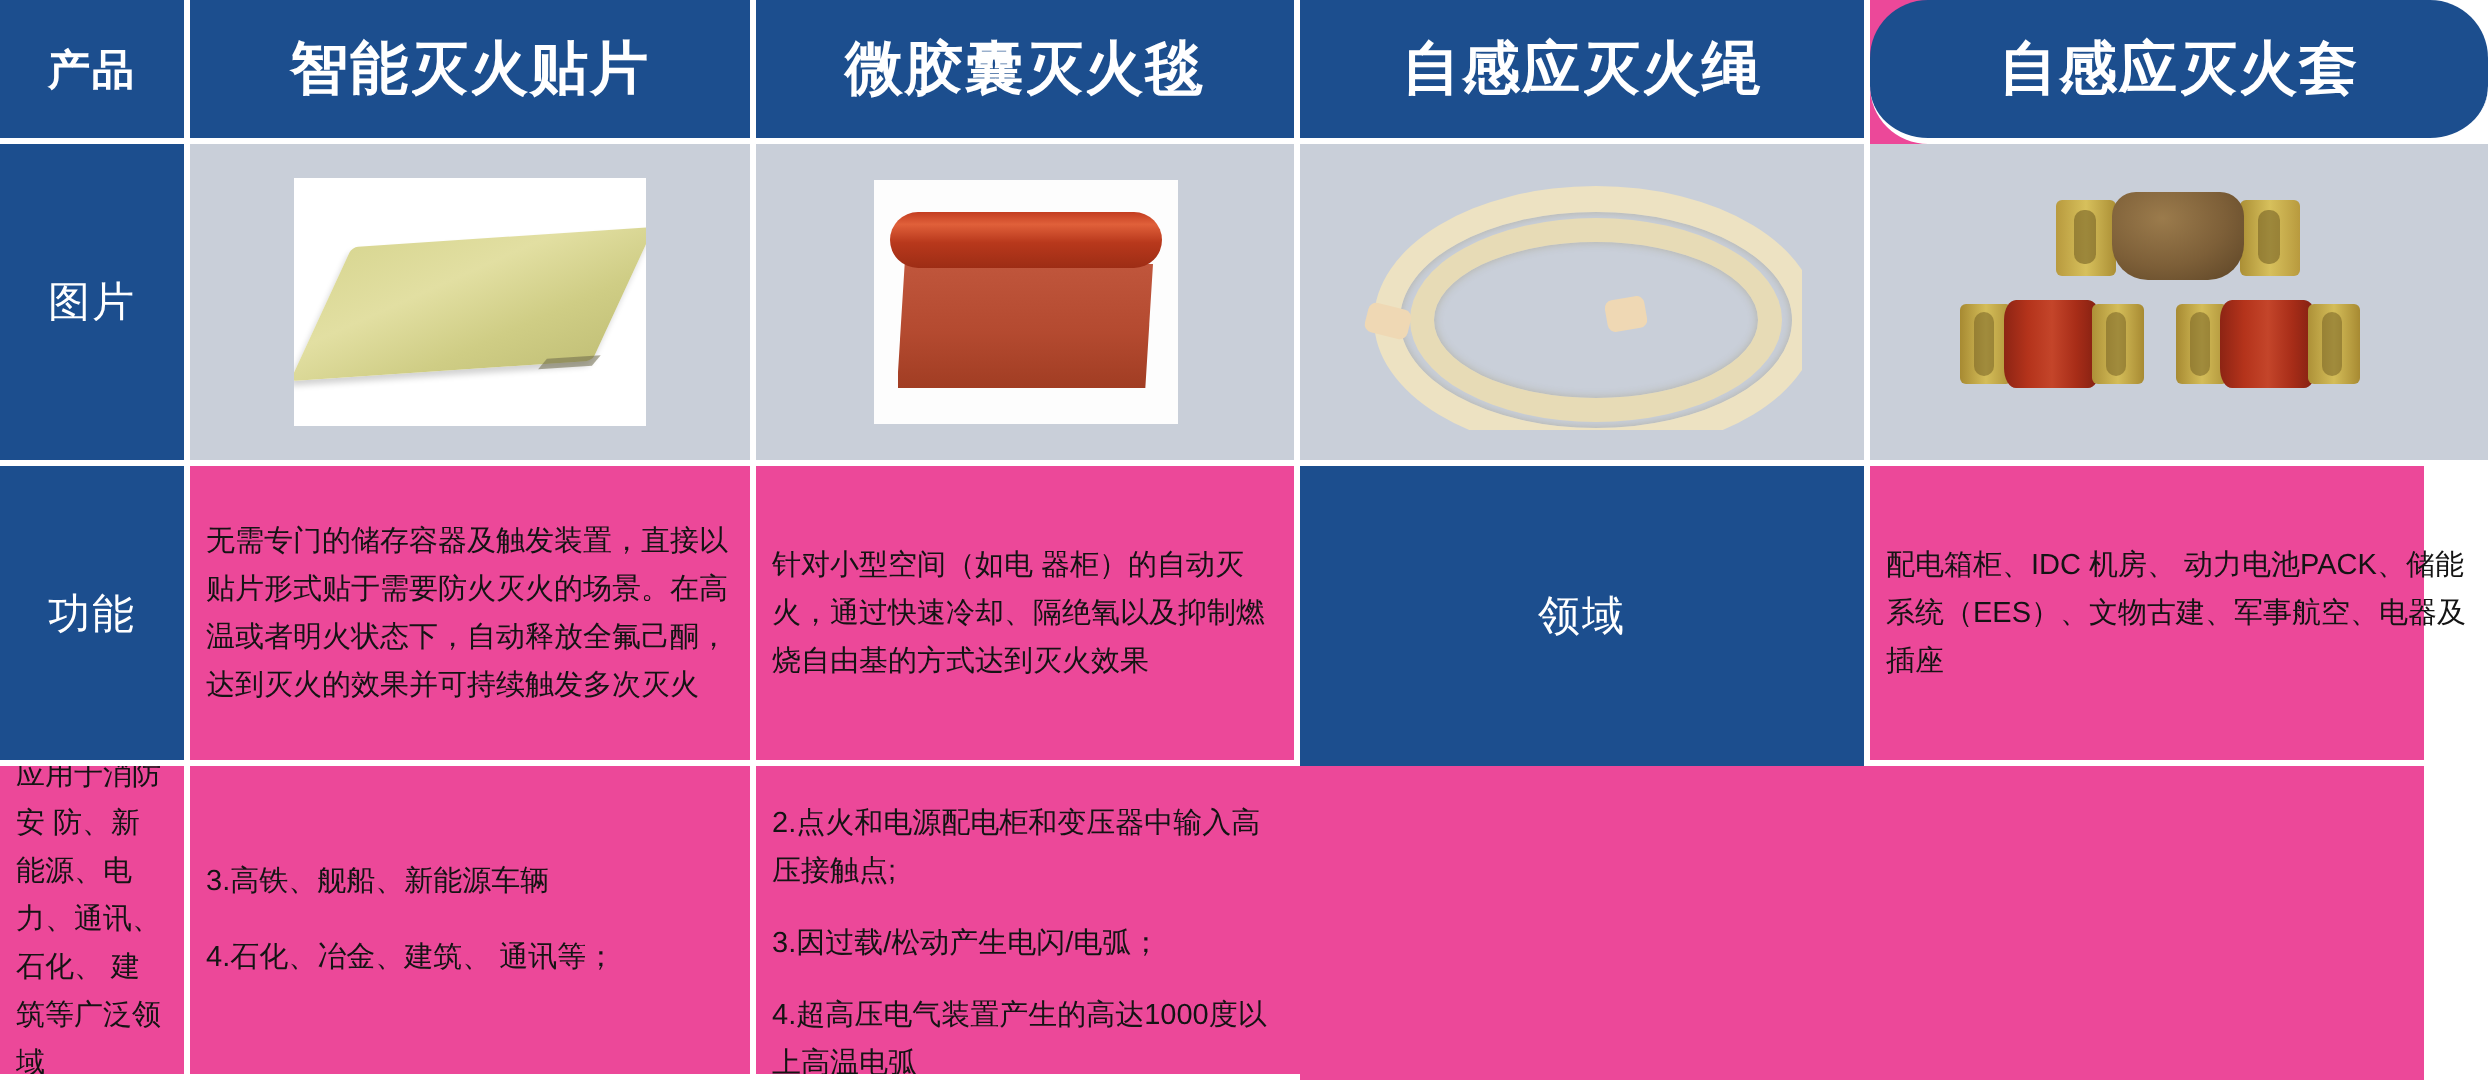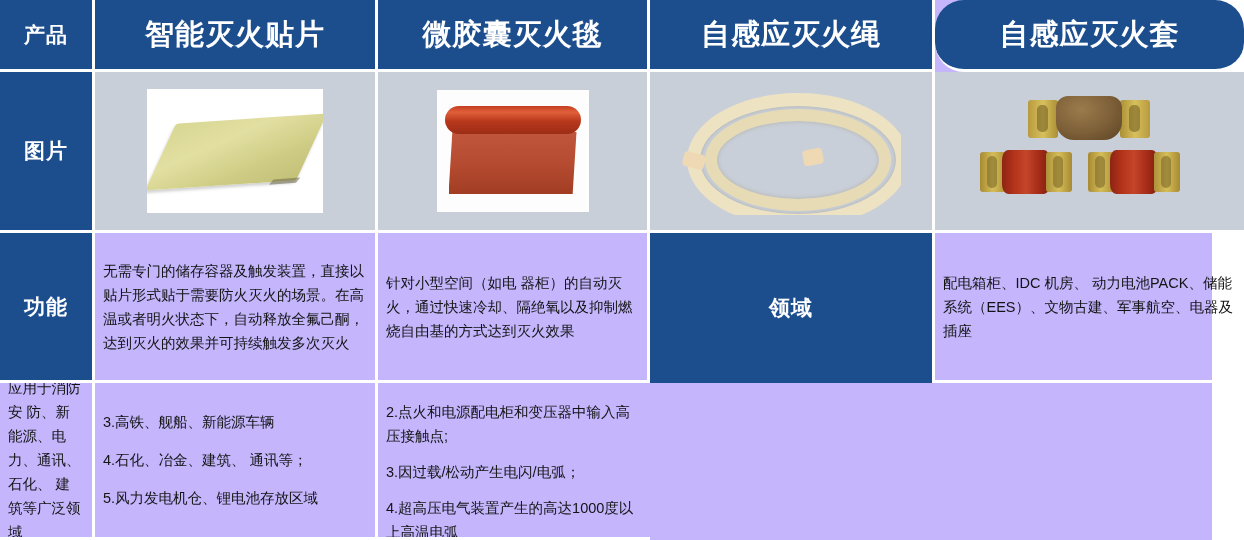--- a/index.html
+++ b/index.html
@@ -6,41 +6,41 @@
   body{
     width:1244px;height:540px;overflow:hidden;
     background:#ffffff;
     font-family:"Liberation Sans","DejaVu Sans",sans-serif;
   }
   .table{
     width:1212px;height:540px;
     display:grid;
     grid-template-columns:95px 283px 272px 285px 309px;
     grid-template-rows:72px 161px 150px 157px;
-    background:#c4b5fd;
+    background:#ec4899;
     box-sizing:border-box;
   }
   .cell{position:relative;box-sizing:border-box;overflow:hidden;}
 
   
   .hdr{
     background:#1c4e8e;
     display:flex;align-items:center;justify-content:center;
     color:#ffffff;font-weight:bold;font-size:29px;letter-spacing:1px;
     border-right:3px solid #ffffff;
     border-bottom:3px solid #ffffff;
   }
   .hdr.first{font-size:21px;}
   .hdr.last{border-right:none;border-radius:29px;}
 
   
   .lbl{
     background:#1c4e8e;
     display:flex;align-items:center;justify-content:center;
-    color:#ffffff;font-weight:bold;font-size:21px;letter-spacing:1px;
+    color:#ffffff;font-weight:normal;font-size:21px;letter-spacing:1px;
     border-right:3px solid #ffffff;
     border-bottom:3px solid #ffffff;
   }
   .lbl.bottom{border-bottom:none;}
 
   
   .pic{
     background:#c9cfd9;
     border-right:3px solid #ffffff;
     border-bottom:3px solid #ffffff;
@@ -188,21 +188,20 @@
   </div>
 
   <div class="cell txt rowArea">
     <span>应用于消防安 防、新能源、电 力、通讯、石化、 建筑等广泛领域</span>
   </div>
 
   <div class="cell txt rowArea listcell">
     <div>
       <div class="li">3.高铁、舰船、新能源车辆</div>
       <div class="li">4.石化、冶金、建筑、 通讯等；</div>
-      <div class="li">5.风力发电机仓、锂电池存放区域</div>
     </div>
   </div>
 
   <div class="cell txt rowArea listcell c4 last">
     <div>
       <div class="li tight">1.耦合隔离电路;</div>
       <div class="li tight">2.点火和电源配电柜和变压器中输入高压接触点;</div>
       <div class="li tight">3.因过载/松动产生电闪/电弧；</div>
       <div class="li tight">4.超高压电气装置产生的高达1000度以上高温电弧</div>
     </div>

